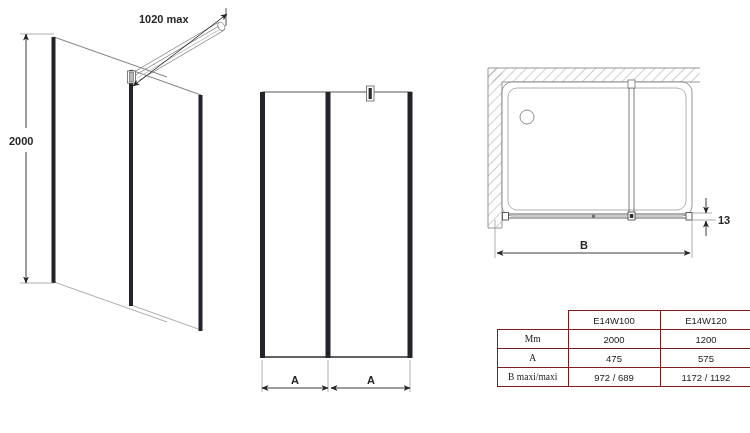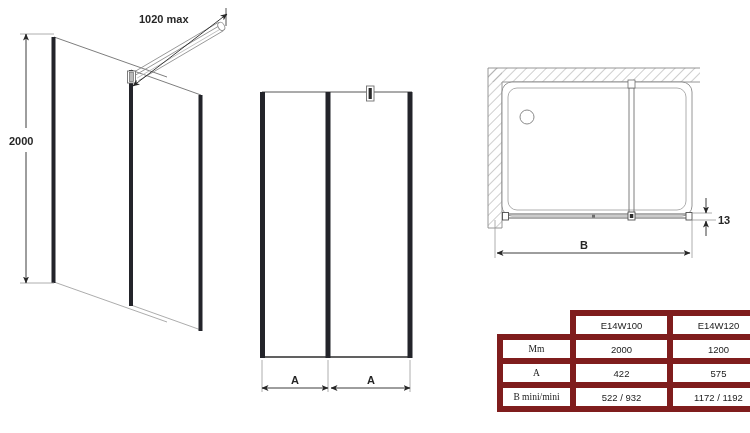--- a/index.html
+++ b/index.html
@@ -42,21 +42,21 @@
     left: 497px;
     top: 310px;
     width: 246px;
     border-collapse: collapse;
     font-family: "Liberation Sans", sans-serif;
     font-size: 9.5px;
     color: #1a1a1a;
     table-layout: fixed;
   }
   #spec-table td, #spec-table th {
-    border: 6px solid #7f1d1d;
+    border: 1px solid #7f1d1d;
     text-align: center;
     padding: 2px 1px;
     height: 14px;
     font-weight: normal;
     background: #ffffff;
   }
   #spec-table th {
     font-weight: normal;
   }
   #spec-table .corner-blank {
@@ -218,24 +218,24 @@
       </tr>
     </thead>
     <tbody>
       <tr>
         <td class="rowlabel">Mm</td>
         <td>2000</td>
         <td>1200</td>
       </tr>
       <tr>
         <td class="rowlabel">A</td>
-        <td>422</td>
+        <td>475</td>
         <td>575</td>
       </tr>
       <tr>
-        <td class="rowlabel">B mini/mini</td>
-        <td>522 / 932</td>
+        <td class="rowlabel">B maxi/maxi</td>
+        <td>972 / 689</td>
         <td>1172 / 1192</td>
       </tr>
     </tbody>
   </table>
 
 </div>
 
 </body></html>

